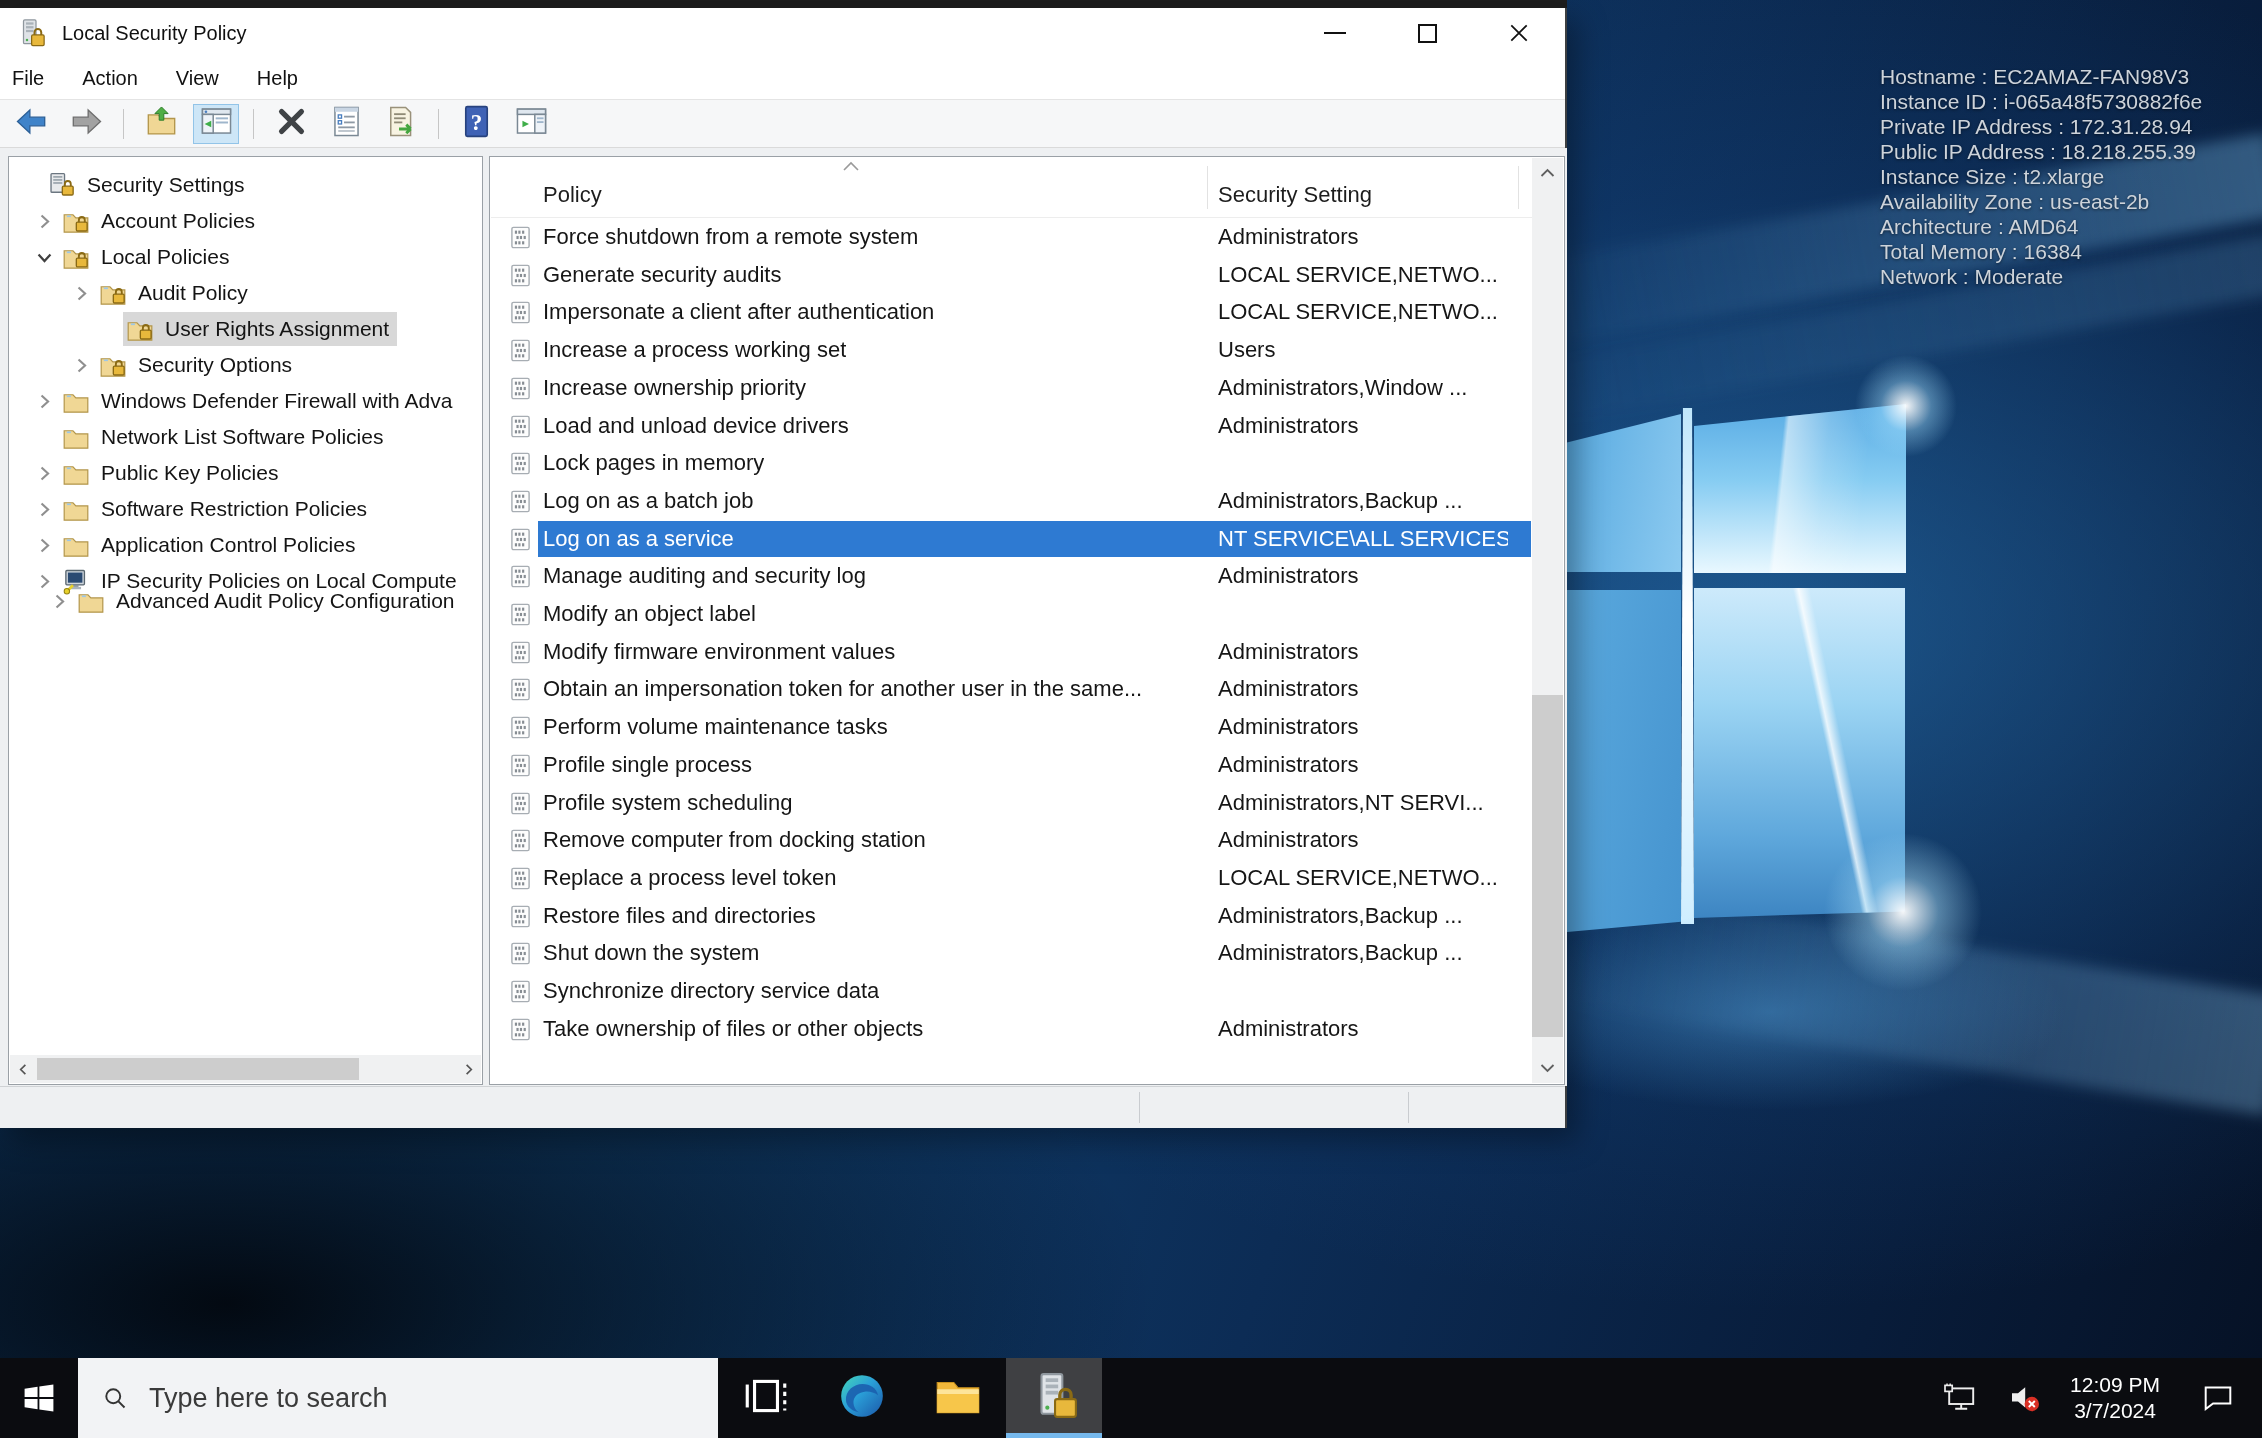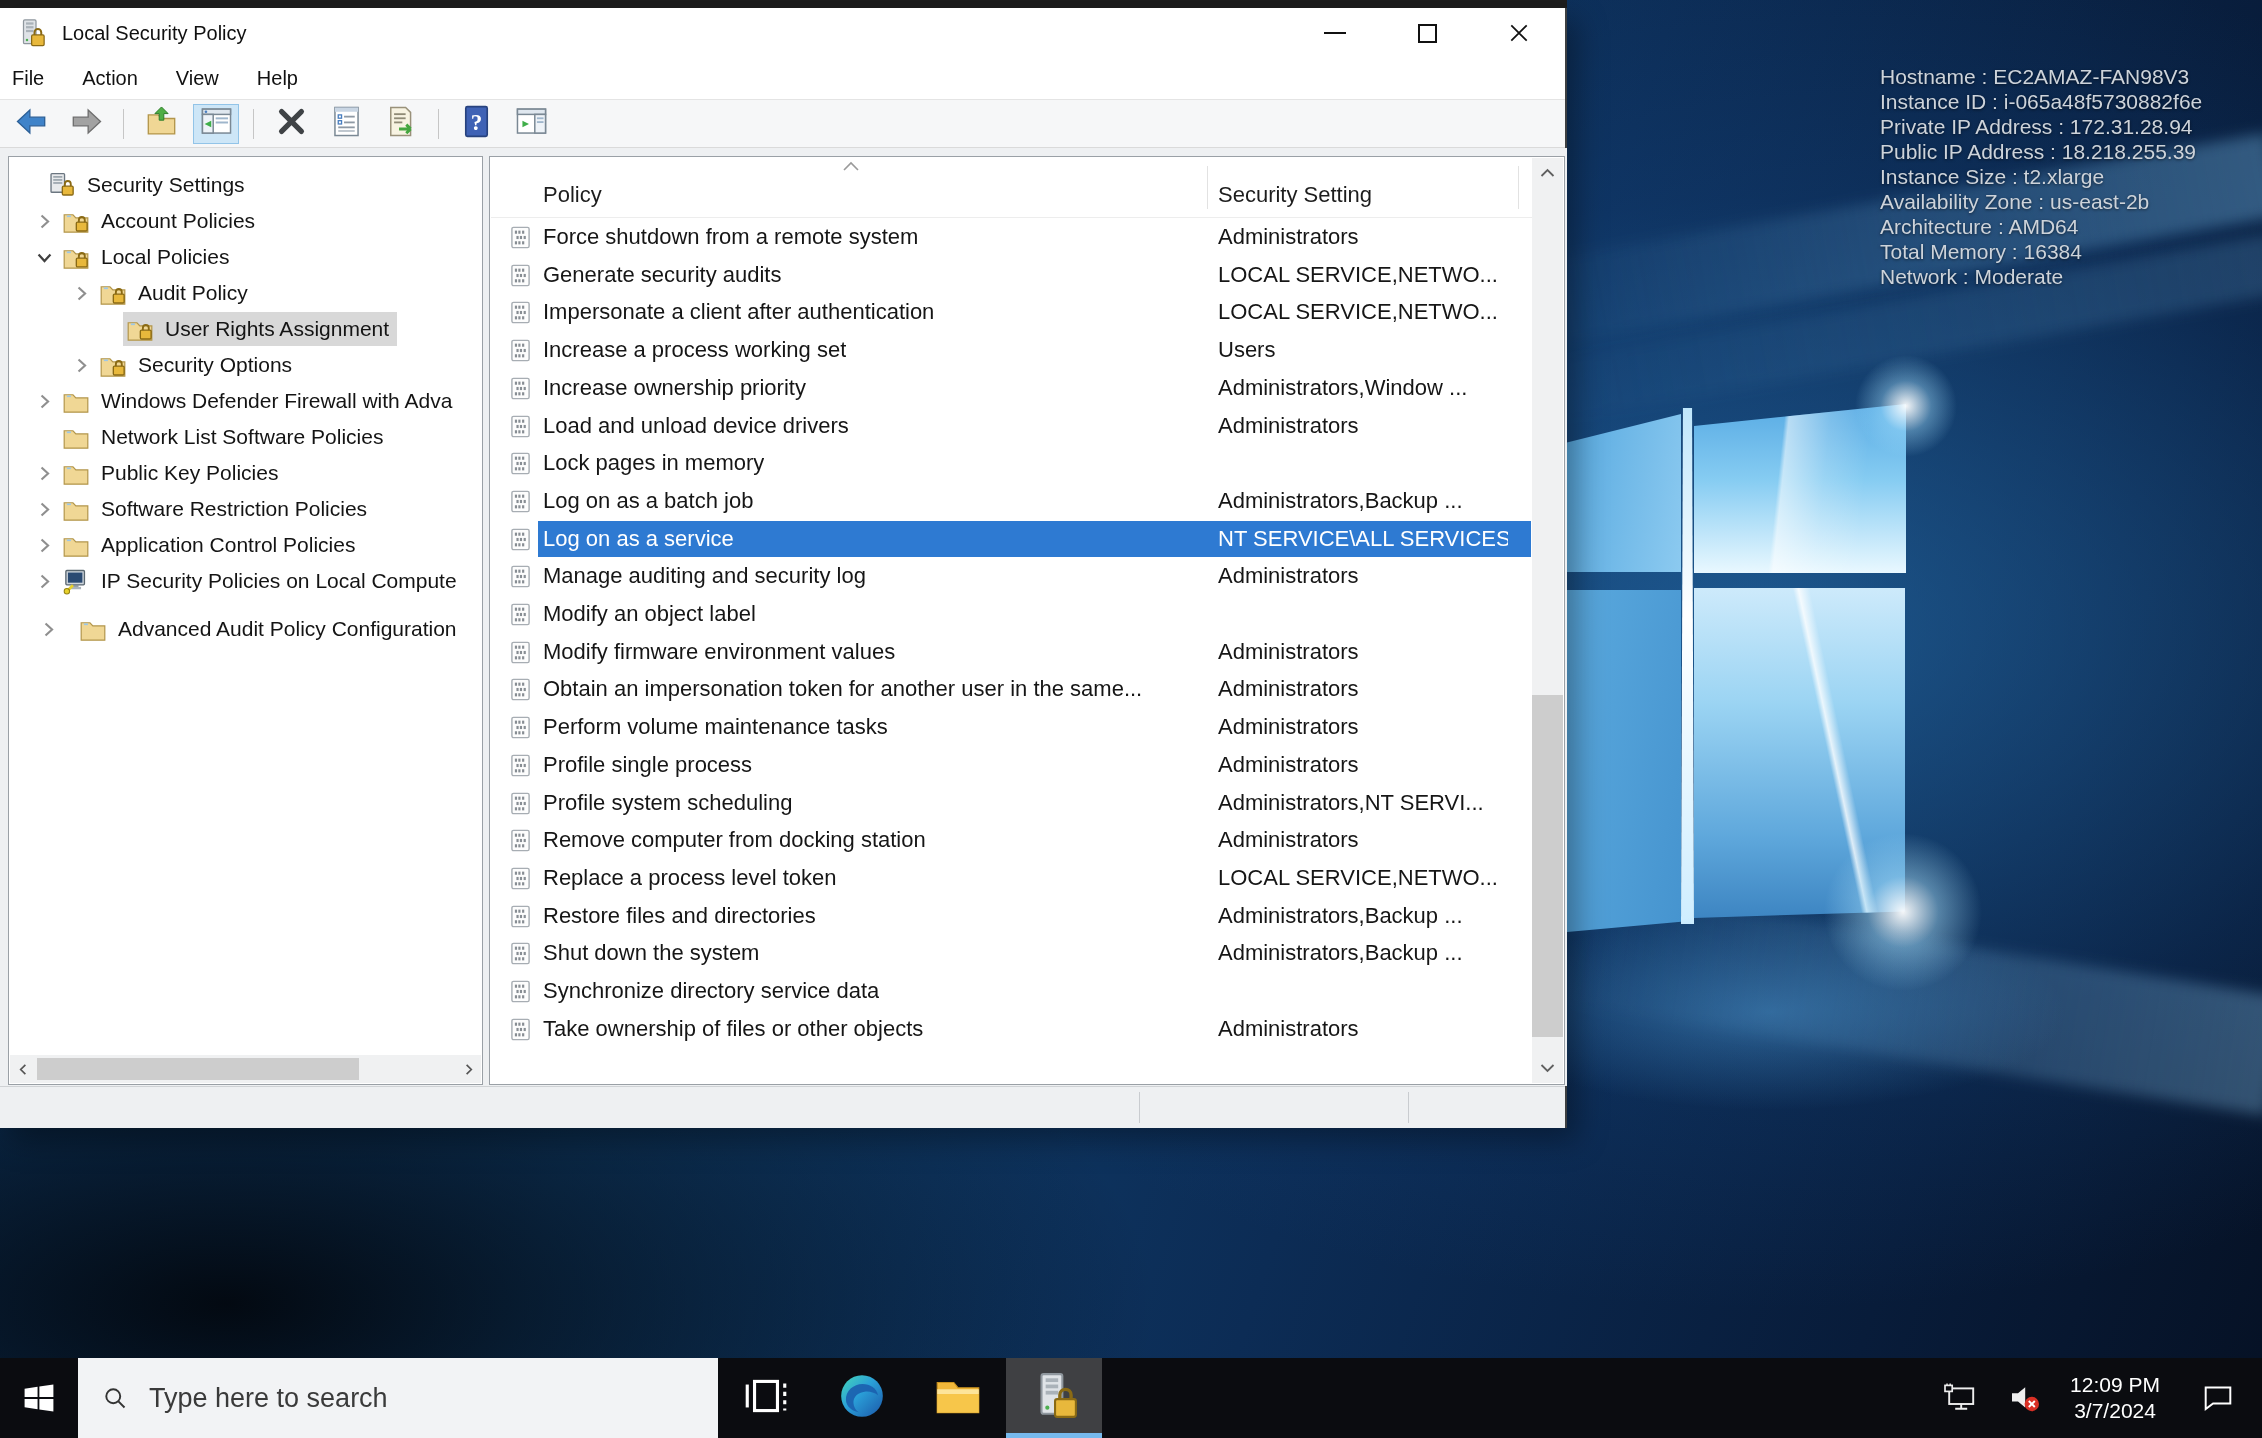--- a/index.html
+++ b/index.html
@@ -506,21 +506,21 @@
                   <rect x="3.2" y="2.7" width="8.6" height="6" fill="#2a4a72"></rect>
                   <rect x="5.5" y="10" width="4" height="1.2" fill="#8a949c"></rect>
                   <rect x="4" y="11.2" width="7" height="1.4" fill="#aab3ba"></rect>
                   <path d="M2.2 14.2 l4-4" stroke="#e8d12c" stroke-width="1.6"></path>
                   <circle cx="2.6" cy="13.8" r="1.6" fill="#e8d12c" stroke="#958312" stroke-width="0.6"></circle>
                 </svg>
               </span>
               <span class="t-label">IP Security Policies on Local Compute</span>
             </span>
           </div>
-          <div class="tree-item" style="top: 454px; padding-left: 24px; gap: 13px;">
+          <div class="tree-item" style="top: 426px; padding-left: 35px;">
             <span class="chev">
               <svg viewBox="0 0 16 16">
                 <path d="M5.5 3 L11 8 L5.5 13" fill="none" stroke="#8f8f8f" stroke-width="1.8"></path>
               </svg>
             </span>
             <span class="sel-wrap">
               <span class="t-icon">
                 <svg viewBox="0 0 16 16">
                   <path d="M1 4 h5.2 l1.7 1.9 H15 v8.4 H1 Z" fill="#f0d795" stroke="#b2954a" stroke-width="0.7"></path>
                   <rect x="2.6" y="4.4" width="2.4" height="1" fill="#9cc7e8"></rect>

